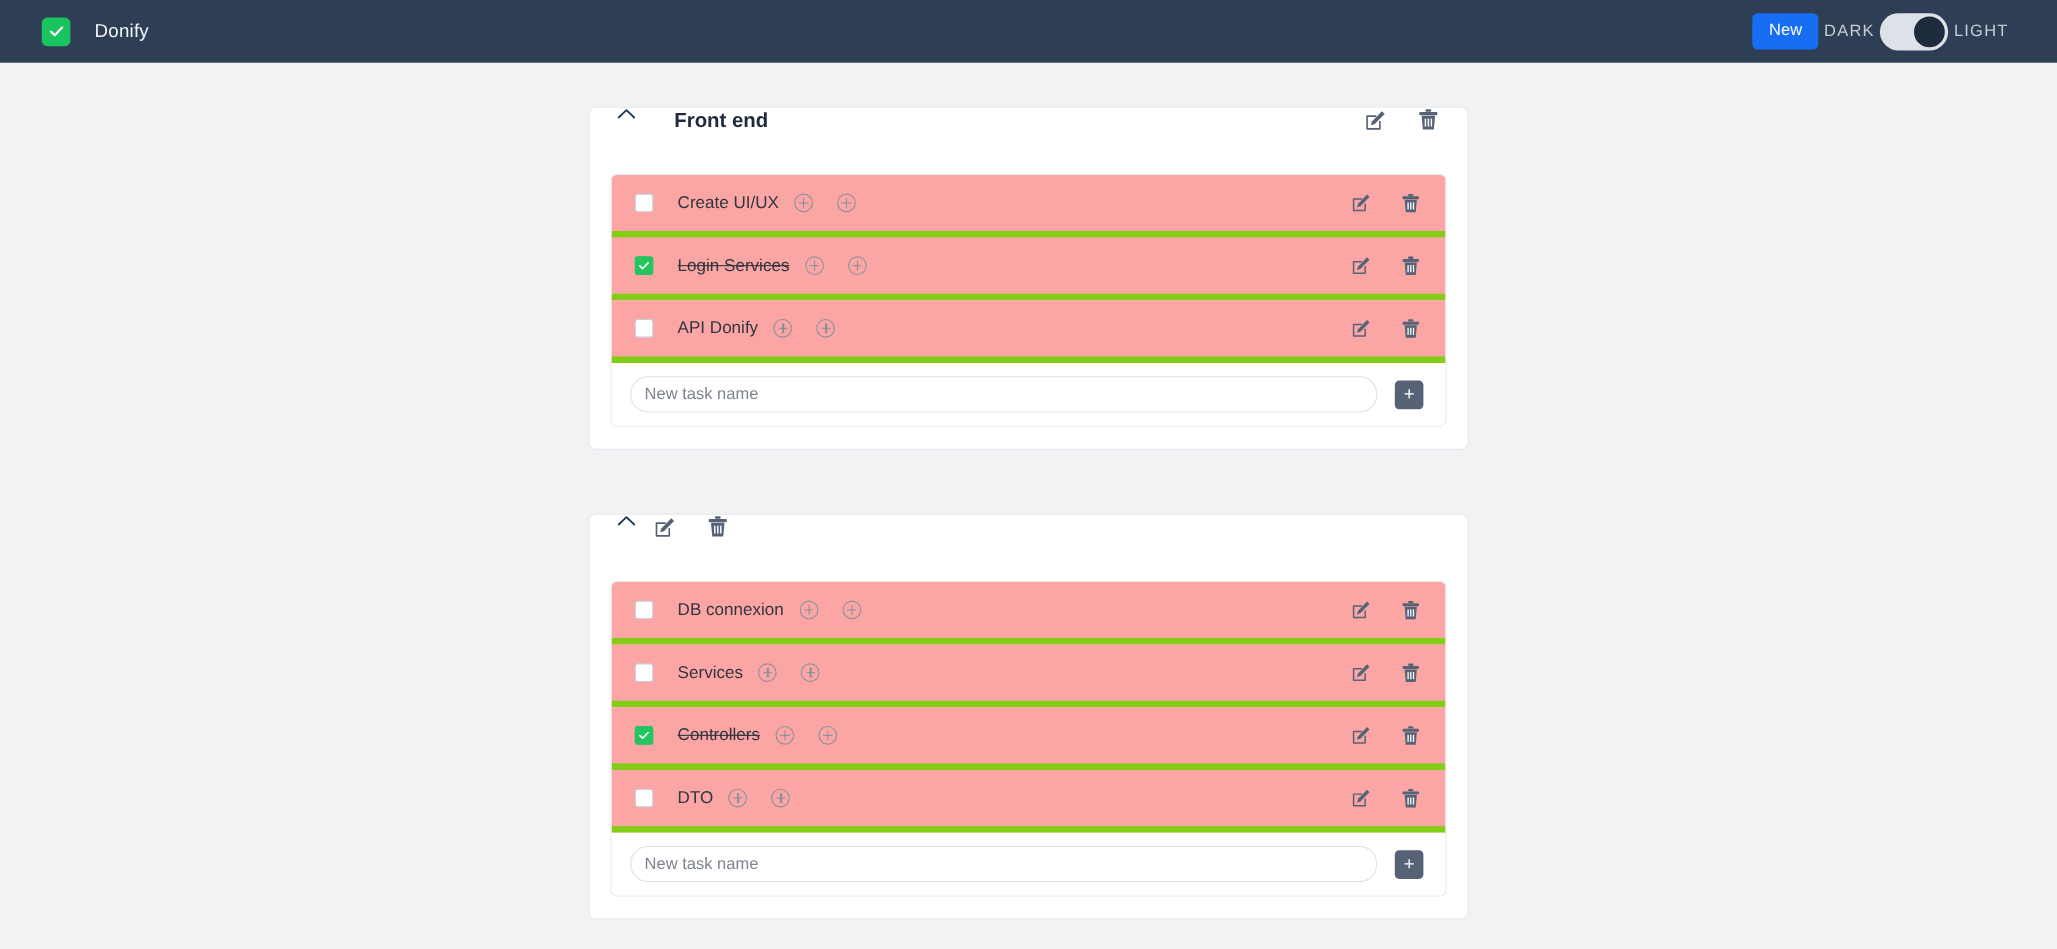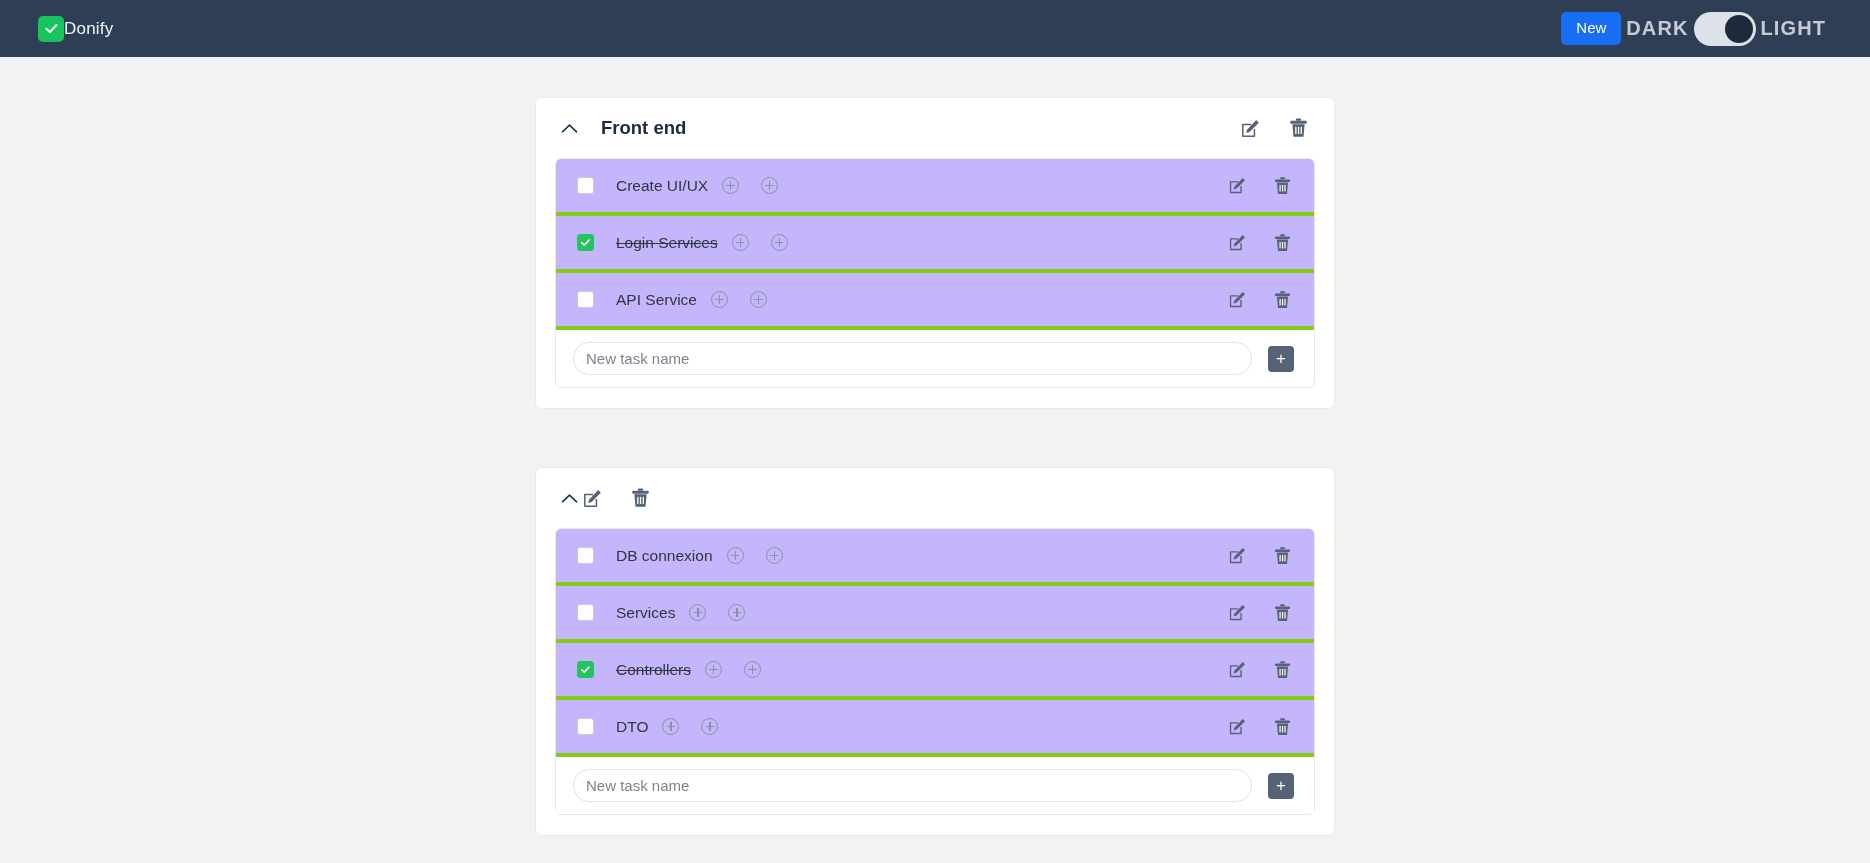--- a/index.html
+++ b/index.html
@@ -13,21 +13,21 @@
 
   
   .navbar {
     height: 57px;
     background: #2e3f55;
     display: flex;
     align-items: center;
     padding: 0 44px 0 38px;
     justify-content: space-between;
   }
-  .brand { display: flex; align-items: center; }
+  .brand { display: flex; align-items: center; gap: 22px; }
   .brand-logo {
     width: 26px; height: 26px;
     background: #19c35e;
     border-radius: 5px;
     display: flex; align-items: center; justify-content: center;
   }
   .brand-logo svg { display:block; }
   .brand-name {
     color: #f2f5f8;
     font-size: 17px;
@@ -40,23 +40,22 @@
     border: none;
     border-radius: 5px;
     font-size: 15px;
     font-family: "Liberation Sans", sans-serif;
     padding: 8px 15px;
     cursor: pointer;
     line-height: 1.1;
   }
   .theme-label {
     color: #c7ccd4;
-    font-size: 20px;
+    font-size: 15px;
     letter-spacing: 1.1px;
-    font-weight: bold;
   }
   .switch {
     width: 62px; height: 34px;
     background: #dde2e9;
     border-radius: 17px;
     position: relative;
     cursor: pointer;
     flex: none;
   }
   .switch .knob {
@@ -72,22 +71,23 @@
   .card {
     width: 800px;
     margin: 0 auto 58px auto;
     background: #ffffff;
     border: 1px solid #e7e9ed;
     border-radius: 7px;
   }
   .card-head {
     height: 60px;
     display: flex;
-    align-items: center;
+    align-items: flex-start;
     padding: 0 25px 0 20px;
+    gap: 12px;
   }
   .chevron { width: 26px; display: flex; align-items: center; justify-content: center; cursor: pointer; }
   .card-title {
     font-size: 18.5px;
     color: #1d2b3d;
     font-weight: bold;
     margin-left: 19px;
     flex: 1;
   }
   .head-actions { display: flex; align-items: center; gap: 27px; }
@@ -97,22 +97,22 @@
     margin: 0 19px 20px 19px;
     border: 1px solid #e7e9ed;
     border-radius: 6px;
     overflow: hidden;
   }
   .task-row {
     height: 57px;
     display: flex;
     align-items: center;
     padding: 0 22px 0 21px;
-    border-bottom: 4px solid #84cc16;
-    background: #c4b5fd;
+    border-bottom: 6px solid #84cc16;
+    background: #fca5a5;
     text-align: center;
   }
   .cbx {
     width: 17px; height: 17px;
     border: 1px solid #c8ccd3;
     border-radius: 3px;
     background: #fff;
     flex: none;
     cursor: pointer;
   }
@@ -290,21 +290,21 @@
               <rect x="8.2" y="11.2" width="1.5" height="8.2" fill="#ffffff"></rect>
               <rect x="11.3" y="11.2" width="1.5" height="8.2" fill="#ffffff"></rect>
               <rect x="14.4" y="11.2" width="1.5" height="8.2" fill="#ffffff"></rect>
             </svg>
           </button>
         </span>
       </div>
 
       <div class="task-row">
         <span class="cbx"></span>
-        <span class="task-name">API Service</span>
+        <span class="task-name">API Donify</span>
         <span class="plus-circle"></span>
         <span class="plus-circle gap"></span>
         <span class="row-spacer"></span>
         <span class="row-actions">
           <button class="icon-btn">
             <svg width="19" height="19" viewBox="0 0 24 24">
               <path d="M3.2 7.5 V20.8 H16.5 V12.6" fill="none" stroke="#566275" stroke-width="1.7" stroke-linejoin="round"></path>
               <path d="M3.2 7.5 H12.2" fill="none" stroke="#566275" stroke-width="1.7" stroke-linecap="round"></path>
               <path d="M18.6 2.4 L21.5 5.3 L10.9 15.9 L7.1 17.1 L8.2 13.2 Z" fill="#566275"></path>
             </svg>

